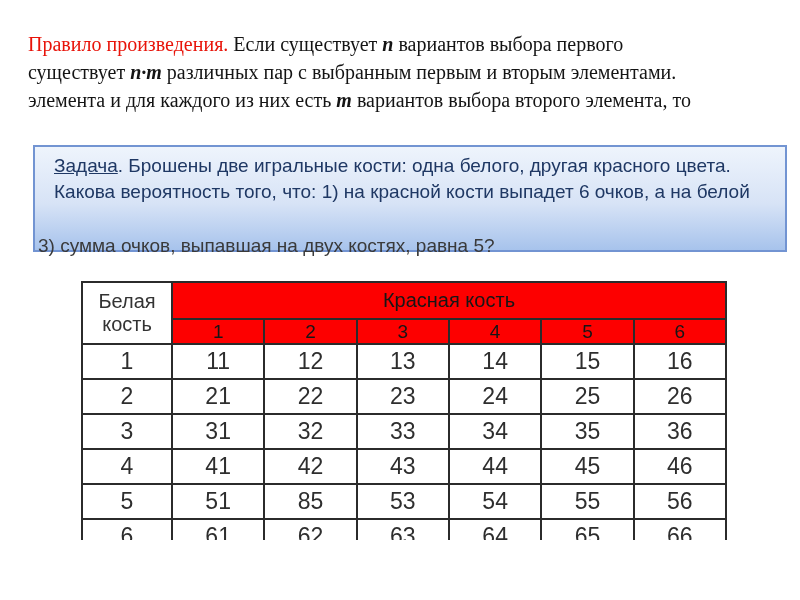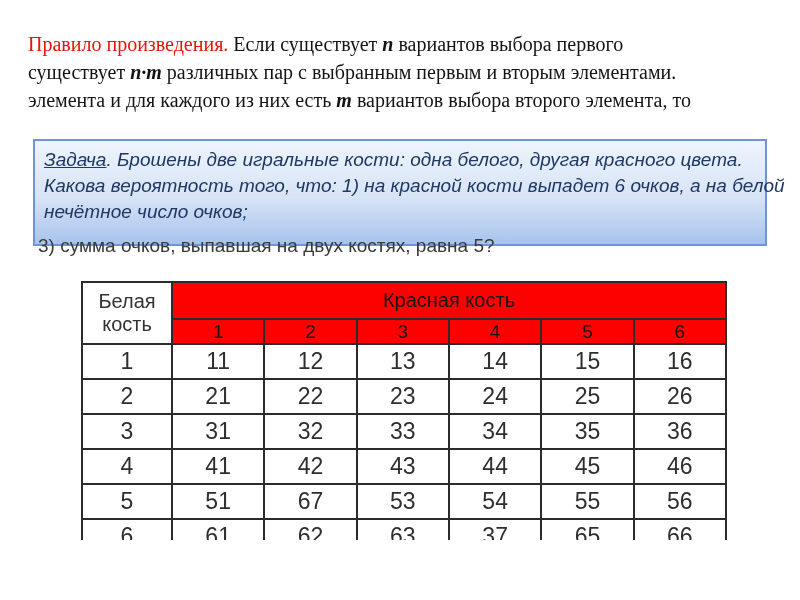--- a/index.html
+++ b/index.html
@@ -9,24 +9,24 @@
   
   .rule-text { position:absolute; left:28px; top:30px; width:755px;
                font-family:"Liberation Serif", serif; font-size:20px; line-height:28px;
                color:#141414; }
   .rule-text .line { white-space:nowrap; }
   .seg-red { color:#e81309; }
   .seg-bi  { font-weight:bold; font-style:italic; }
   .seg-u   { text-decoration:underline; }
 
   
-  .task-box { position:absolute; left:33px; top:139px; width:712px; height:91px;
+  .task-box { position:absolute; left:33px; top:145px; width:712px; height:91px;
               border:2px solid #7294d2;
               background:linear-gradient(to bottom, #eef4fc 0%, #d7e3f6 55%, #a7c3ec 100%);
-              padding:6px 9px; font-size:19px; line-height:26px; color:#1f3864;font-style:italic; }
+              padding:6px 19px; font-size:19px; line-height:26px; color:#1f3864; }
   .task-box .line { white-space:nowrap; }
 
   .after-box { position:absolute; left:38px; top:235px; font-size:19px; color:#3a3a3a;
                white-space:nowrap;text-align:center; }
 
   
   table.dice { position:absolute; left:81px; top:281px; width:646px;
                border-collapse:collapse; table-layout:fixed;
                border:2px solid #000000;padding-left:47px; }
   table.dice td, table.dice th { border:2px solid #2b2b2b; text-align:center;
@@ -48,21 +48,20 @@
 
   <div class="rule-text">
       <div class="line"><span class="seg-red">Правило произведения.</span><span>  Если существует </span><span class="seg-bi">n</span><span> вариантов выбора первого</span></div>
       <div class="line"><span>существует </span><span class="seg-bi">n·m</span><span> различных пар с выбранным первым и вторым элементами.</span></div>
       <div class="line"><span>элемента и для каждого из них есть </span><span class="seg-bi">m</span><span> вариантов выбора второго элемента, то</span></div>
     </div>
 
   <div class="task-box">
       <div class="line"><span class="seg-u">Задача</span><span>. Брошены две игральные кости: одна белого, другая красного цвета.</span></div>
       <div class="line"><span>Какова вероятность того, что: 1) на красной кости выпадет 6 очков, а на белой</span></div>
-      <div class="line"><span>нечётное число очков;</span></div>
     </div>
 
   <div class="after-box">3) сумма очков, выпавшая на двух костях, равна 5?</div>
 
   <table class="dice">
     <tbody>
       <tr class="hdr-big">
         <th class="white-hdr" rowspan="2">Белая кость</th>
         <th class="cell-red" colspan="6">Красная кость</th>
       </tr>
@@ -106,31 +105,31 @@
           <td>41</td>
           <td>42</td>
           <td>43</td>
           <td>44</td>
           <td>45</td>
           <td>46</td>
         </tr>
         <tr class="body-row">
           <td>5</td>
           <td>51</td>
-          <td>67</td>
+          <td>85</td>
           <td>53</td>
           <td>54</td>
           <td>55</td>
           <td>56</td>
         </tr>
         <tr class="body-row">
           <td>6</td>
           <td>61</td>
           <td>62</td>
           <td>63</td>
-          <td>37</td>
+          <td>64</td>
           <td>65</td>
           <td>66</td>
         </tr>
       </tbody>
   </table>
 
 </div>
 
 </body></html>

